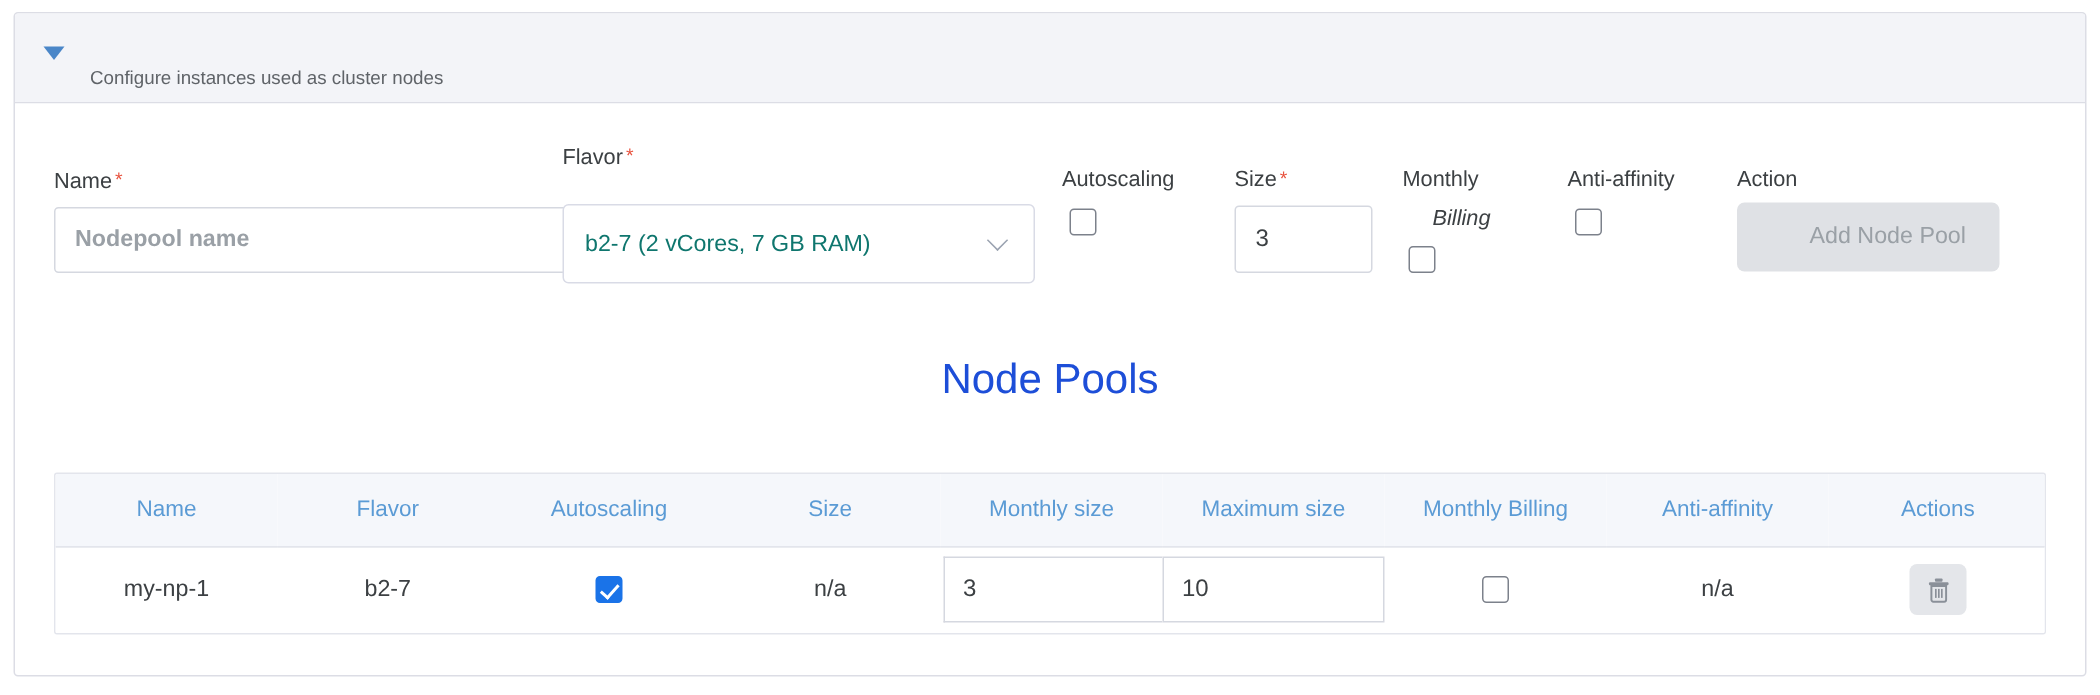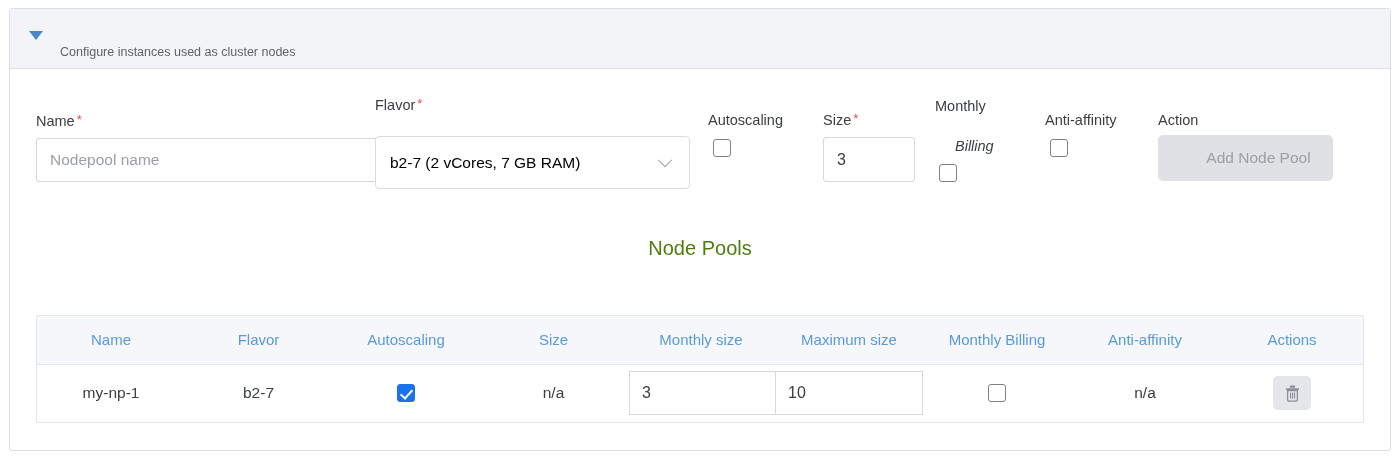--- a/index.html
+++ b/index.html
@@ -107,21 +107,21 @@
     border-radius: 4px;
     background: #ffffff;
     cursor: pointer;
   }
   .select-value {
     position: absolute;
     left: 14px;
     top: 50%;
     transform: translateY(-50%);
     font-size: 15.5px;
-    color: #000000;
+    color: #0f766e;
     white-space: nowrap;
   }
   .chev {
     position: absolute;
     right: 16px;
     top: 50%;
     width: 13px;
     height: 13px;
     transform: translateY(-60%);
   }
@@ -172,22 +172,22 @@
     padding-left: 32px;
   }
 
   
   .section-title {
     position: absolute;
     left: 0;
     top: 228px;
     width: 100%;
     text-align: center;
-    font-size: 20px;
-    color: #4d7c0f;
+    font-size: 28px;
+    color: #1d4ed8;
   }
 
   
   .table-wrap {
     position: absolute;
     left: 26px;
     top: 306px;
     width: 1328px;
     border: 1px solid #e3e5ec;
     border-radius: 2px;
@@ -265,35 +265,35 @@
     <div class="panel-header">
       <div class="collapse-toggle">
         <span class="tri"></span>
       </div>
       <div class="panel-subtitle">Configure instances used as cluster nodes</div>
     </div>
 
     <div class="form-area">
 
       <div class="field-label" style="left:26px; top:44px;"><span>Name</span><span class="req">*</span></div>
-      <input class="text-input" style="left: 26px; top: 69px; width: 365px; height: 44px;" value="" placeholder="Nodepool name">
+      <input class="text-input" style="left: 26px; top: 69px; width: 365px; height: 44px; font-weight: bold;" value="" placeholder="Nodepool name">
 
       <div class="field-label" style="left:365px; top:28px;"><span>Flavor</span><span class="req">*</span></div>
       <div class="select-box" style="left:365px; top:67px; width:315px; height:53px;">
         <span class="select-value">b2-7 (2 vCores, 7 GB RAM)</span>
         <span class="chev"></span>
       </div>
 
       <div class="field-label" style="left:698px; top:43px;">Autoscaling</div>
       <div class="cb" style="left:703px; top:70px;"></div>
 
       <div class="field-label" style="left:813px; top:43px;"><span>Size</span><span class="req">*</span></div>
       <input class="text-input" style="left: 813px; top: 68px; width: 92px; height: 45px; font-size: 16px;" value="3">
 
-      <div class="field-label" style="left:925px; top:29px;">Monthly</div>
+      <div class="field-label" style="left:925px; top:43px;">Monthly</div>
       <div class="field-label" style="left:945px; top:69px;font-style:italic;">Billing</div>
       <div class="cb" style="left:929px; top:95px;"></div>
 
       <div class="field-label" style="left:1035px; top:43px;">Anti-affinity</div>
       <div class="cb" style="left:1040px; top:70px;"></div>
 
       <div class="field-label" style="left:1148px; top:43px;">Action</div>
       <button class="btn-disabled" style="left:1148px; top:66px; width:175px; height:46px;">Add Node Pool</button>
     </div>
 

